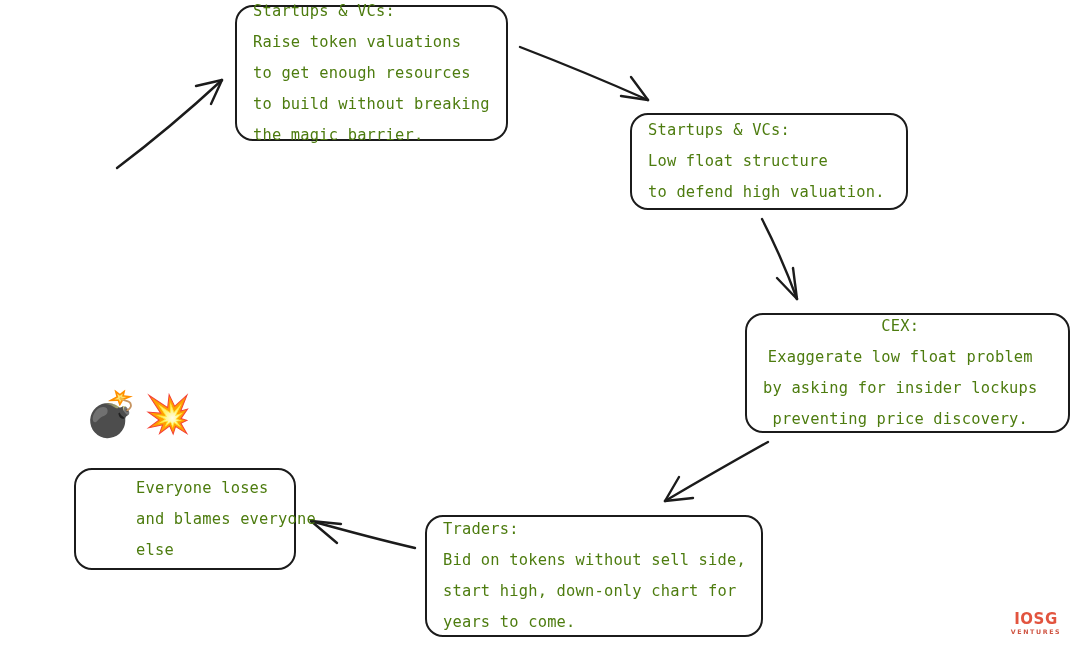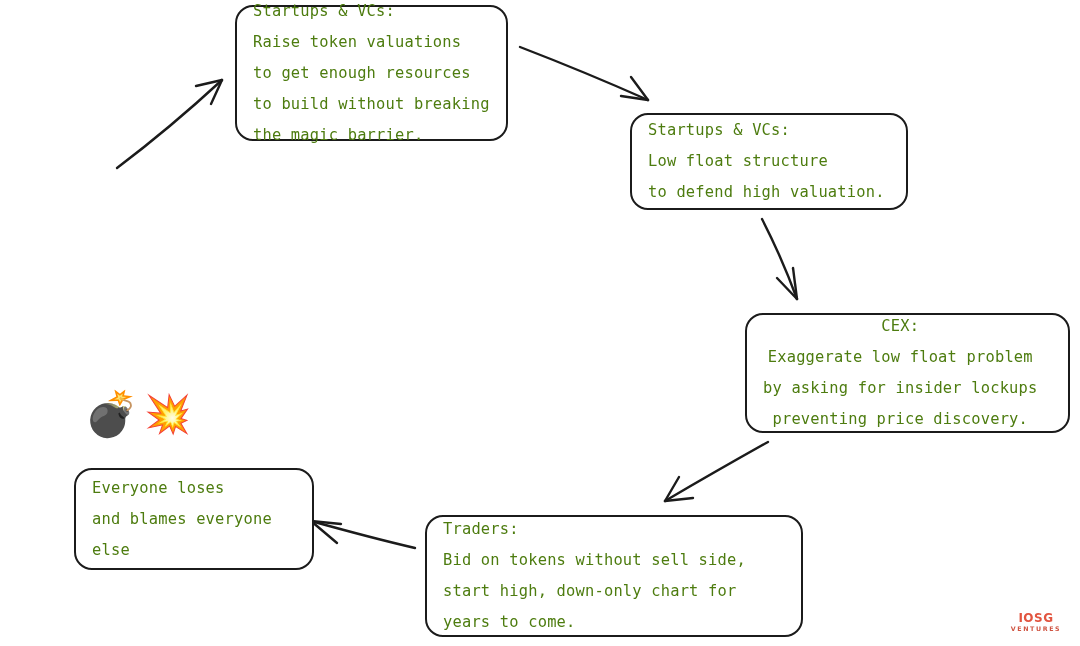--- a/index.html
+++ b/index.html
@@ -51,21 +51,21 @@
     line-height: 1;
   }
   .emoji-glyph { display: block; }
   .logo {
     position: absolute;
     z-index: 5;
     text-align: center;
     font-family: "DejaVu Sans", "Liberation Sans", sans-serif;
   }
   .logo-mark {
-    font-size: 12px;
+    font-size: 15px;
     font-weight: 700;
     letter-spacing: 0.5px;
     color: #e2543f;
     line-height: 1;
   }
   .logo-sub {
     font-size: 6.3px;
     font-weight: 700;
     letter-spacing: 1.6px;
     color: #cf5442;
@@ -126,28 +126,28 @@
 to defend high valuation.</div>
   </div>
 
   <div class="node" style="left:745px; top:313px; width:325px; height:120px;text-align:center;">
     <div class="node-text">CEX:
 Exaggerate low float problem
 by asking for insider lockups
 preventing price discovery.</div>
   </div>
 
-  <div class="node" style="left:425px; top:515px; width:378px; height:122px;">
+  <div class="node" style="left:425px; top:515px; width:338px; height:122px;">
     <div class="node-text">Traders:
 Bid on tokens without sell side,
 start high, down-only chart for
 years to come.</div>
   </div>
 
-  <div class="node" style="left:74px; top:468px; width:240px; height:102px;">
+  <div class="node" style="left:74px; top:468px; width:222px; height:102px;padding-left:44px;">
     <div class="node-text">Everyone loses
 and blames everyone
 else</div>
   </div>
 
   <div class="emoji-group" style="left:84px; top:392px;">
     <span class="emoji-glyph" style="font-size:44px;">💣</span>
     <span class="emoji-glyph" style="font-size:38px; margin-left:6px;">💥</span>
   </div>
 

